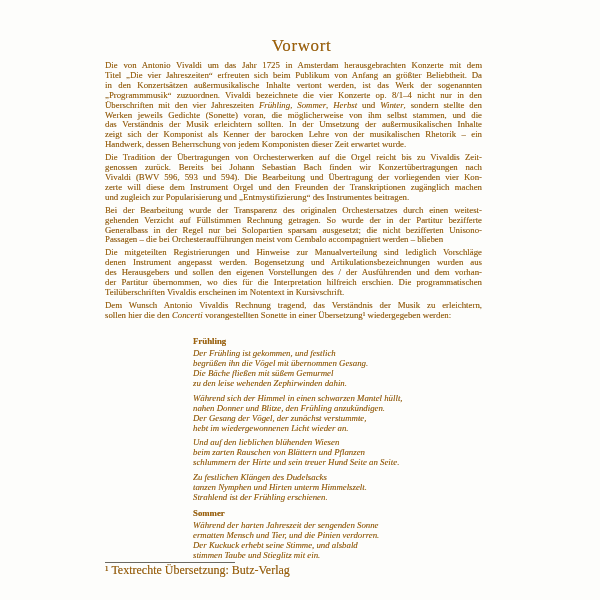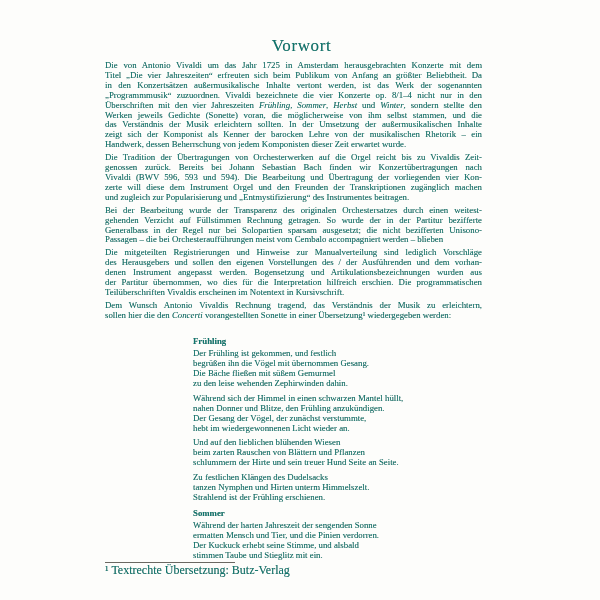--- a/index.html
+++ b/index.html
@@ -6,21 +6,21 @@
     margin: 0;
     padding: 0;
     background: #ffffff;
   }
   .page {
     position: relative;
     width: 600px;
     height: 600px;
     background: #fdfdfb;
     font-family: "Liberation Serif", serif;
-    color: #0f766e;
+    color: #a16207;
     overflow: hidden;
     text-shadow: 0 0 0.5px rgba(90, 88, 82, 0.55);
   }
   .title {
     position: absolute;
     top: 36px;
     left: 105px;
     width: 393px;
     margin: 0;
     text-align: center;
@@ -56,20 +56,21 @@
   }
   .poem + .poem {
     margin-top: 6px;
   }
   .poem-heading {
     font-weight: bold;
     margin: 0 0 2px 0;
   }
   .stanza {
     margin: 0 0 4.5px 0;
+    font-style: italic;
   }
   .poem-line {
     white-space: nowrap;
   }
   .footnote-block {
     position: absolute;
     top: 562px;
     left: 105px;
     width: 393px;
   }
@@ -111,22 +112,22 @@
         <div class="line">und zugleich zur Popularisierung und „Entmystifizierung“ des Instrumentes beitragen.</div>
       </div>
       <div class="para">
         <div class="line">Bei der Bearbeitung wurde der Transparenz des originalen Orchestersatzes durch einen weitest-</div>
         <div class="line">gehenden Verzicht auf Füllstimmen Rechnung getragen. So wurde der in der Partitur bezifferte</div>
         <div class="line">Generalbass in der Regel nur bei Solopartien sparsam ausgesetzt; die nicht bezifferten Unisono-</div>
         <div class="line">Passagen – die bei Orchesteraufführungen meist vom Cembalo accompagniert werden – blieben</div>
       </div>
       <div class="para">
         <div class="line">Die mitgeteilten Registrierungen und Hinweise zur Manualverteilung sind lediglich Vorschläge</div>
+        <div class="line">denen Instrument angepasst werden. Bogensetzung und Artikulationsbezeichnungen wurden aus</div>
         <div class="line">des Herausgebers und sollen den eigenen Vorstellungen des / der Ausführenden und dem vorhan-</div>
-        <div class="line">denen Instrument angepasst werden. Bogensetzung und Artikulationsbezeichnungen wurden aus</div>
         <div class="line">der Partitur übernommen, wo dies für die Interpretation hilfreich erschien. Die programmatischen</div>
         <div class="line">Teilüberschriften Vivaldis erscheinen im Notentext in Kursivschrift.</div>
       </div>
       <div class="para">
         <div class="line">Dem Wunsch Antonio Vivaldis Rechnung tragend, das Verständnis der Musik zu erleichtern,</div>
         <div class="line">sollen hier die den <i>Concerti</i> vorangestellten Sonette in einer Übersetzung¹ wiedergegeben werden:</div>
       </div>
     </div>
 
   <div class="poems" id="poems">

